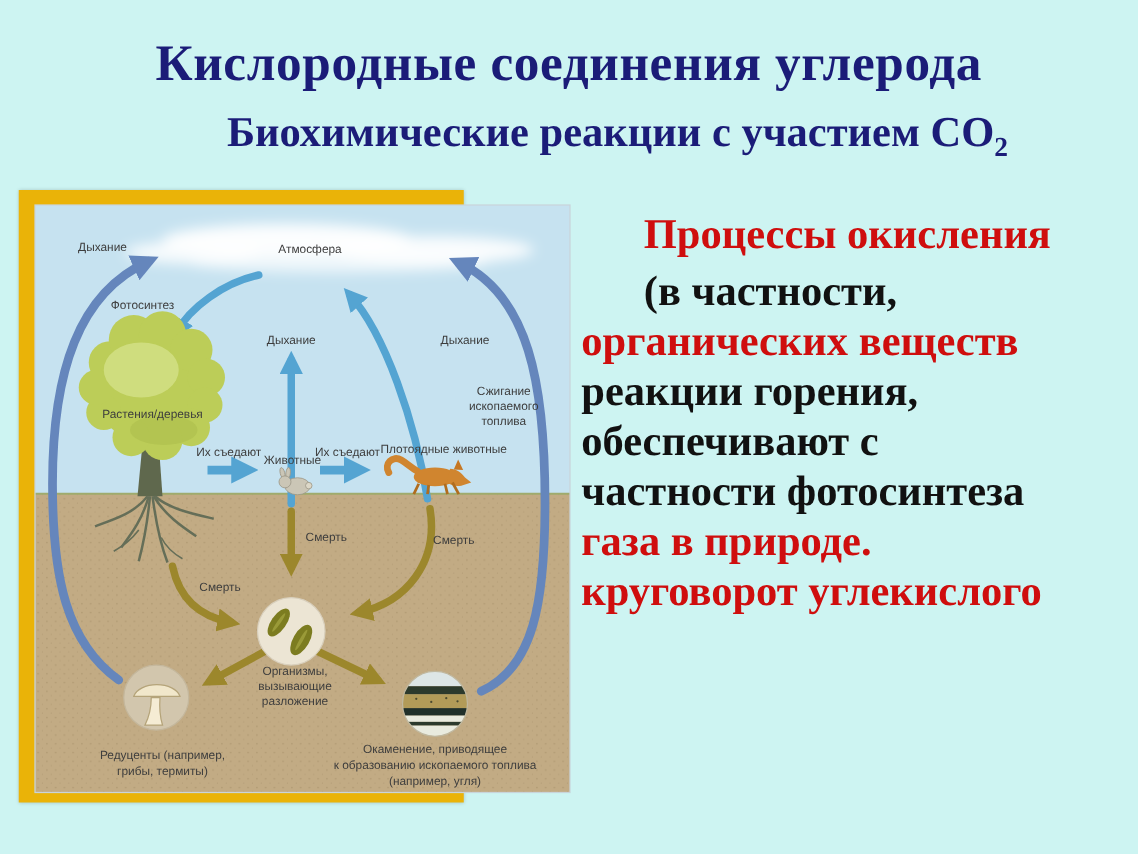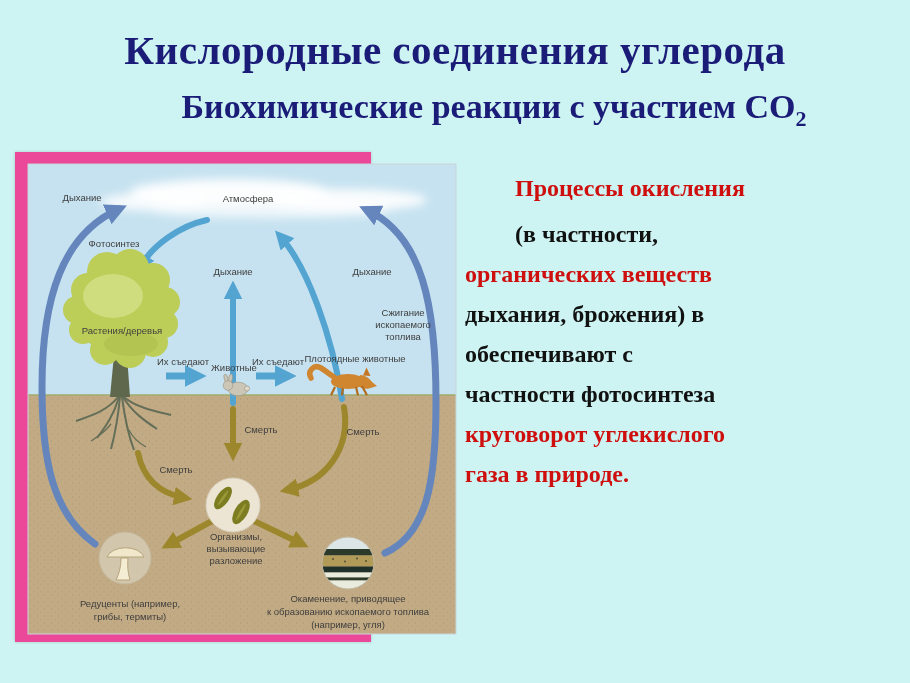--- a/index.html
+++ b/index.html
@@ -12,27 +12,27 @@
     position:absolute;left:0;top:26px;width:910px;text-align:center;
     font-size:41px;font-weight:bold;color:#1b1c78;letter-spacing:0.5px;
   }
   .subtitle{
     position:absolute;left:64px;top:88px;width:860px;text-align:center;
     font-size:34px;font-weight:bold;color:#1b1c78;
   }
   .subtitle .sub2{font-size:22px;position:relative;top:8px;}
   .panel{
     position:absolute;left:15px;top:152px;width:356px;height:490px;
-    background:#ec4899;box-shadow:0 0 3px rgba(0,0,0,.18);
+    background:#eab308;box-shadow:0 0 3px rgba(0,0,0,.18);
   }
   .rtext{
     position:absolute;left:465px;top:168px;width:444px;
   }
   .rtext .line{
-    font-size:24px;font-weight:bold;line-height:40px;white-space:nowrap;
+    font-size:34px;font-weight:bold;line-height:40px;white-space:nowrap;
     color:#111111;
   }
   .rtext .line.red{color:#cf0e0e;}
   .rtext .line.indent{padding-left:50px;}
   .rtext .line.gap{margin-top:6px;}
   svg text{
     font-family:"Liberation Sans", sans-serif;
     fill:#3d3d3d;
   }
 </style>
@@ -215,18 +215,18 @@
       <text x="333" y="476" text-anchor="middle">(например, угля)</text>
     </g>
   </g>
 </svg>
 </div>
 
 <div class="rtext" id="right-text-block">
     <div class="line red indent">Процессы окисления</div>
     <div class="line black indent gap">(в частности,</div>
     <div class="line red">органических веществ</div>
-    <div class="line black">дыхания, брожения) в</div>
+    <div class="line black">реакции горения,</div>
     <div class="line black">обеспечивают с</div>
     <div class="line black">частности фотосинтеза</div>
+    <div class="line red">газа в природе.</div>
     <div class="line red">круговорот углекислого</div>
-    <div class="line red">газа в природе.</div>
   </div>
 
 </body></html>

